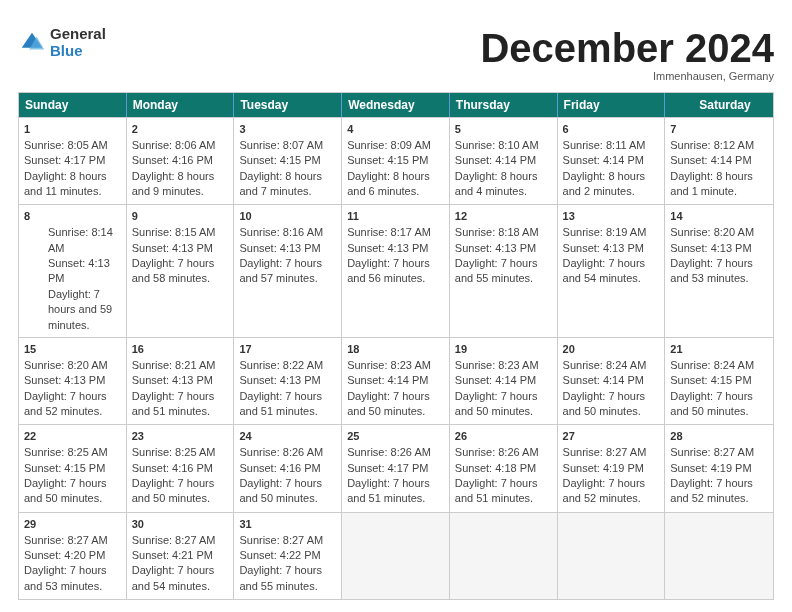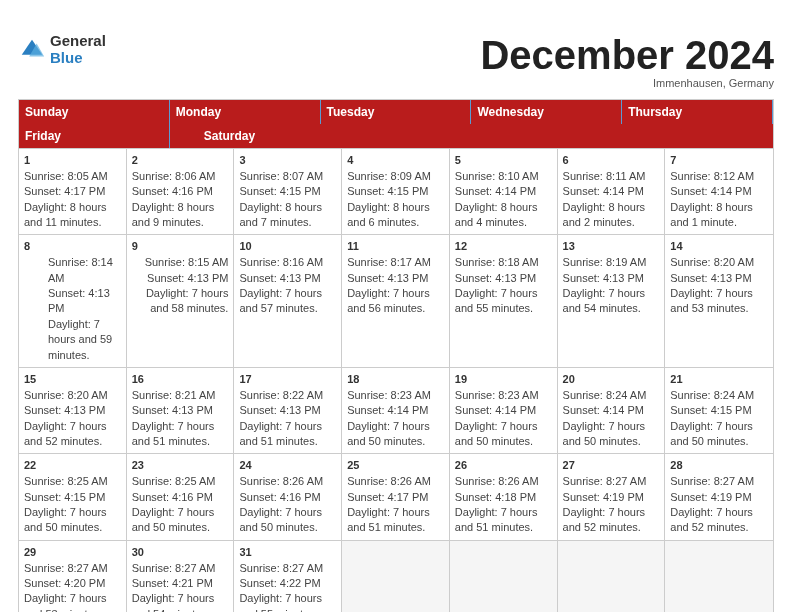--- a/index.html
+++ b/index.html
@@ -6,21 +6,21 @@
     body {
       font-family: Arial, sans-serif;
       background: #fff;
       width: 792px;
       height: 612px;
       overflow: hidden;
     }
     .page {
       width: 792px;
       height: 612px;
-      padding: 33px 18px 12px 18px;
+      padding: 26px 18px 12px 18px;
       display: flex;
       flex-direction: column;
     }
     .header {
       display: flex;
       justify-content: space-between;
       align-items: flex-start;
       margin-bottom: 10px;
     }
     .logo {
@@ -61,22 +61,22 @@
       color: #555;
     }
     .calendar {
       flex: 1;
       display: flex;
       flex-direction: column;
       border: 1px solid #ccc;
     }
     .cal-header {
       display: grid;
-      grid-template-columns: repeat(5, 1fr);
-      background: #b91c1c;
+      grid-template-columns: repeat(7, 1fr);
+      background: #0f766e;
     }
     .cal-header-cell {
       color: #fff;
       font-size: 12px;
       font-weight: bold;
       padding: 5px 6px;
       text-align: left;
       border-right: 1px solid #5a9bd3;
     }
     .cal-header-cell:last-child { border-right: none; margin-left: 28px; }
@@ -192,21 +192,21 @@
         </div>
         <div class="cal-row">
           <div class="cal-cell">
             <span class="day-num">8</span>
             <div class="info" style="white-space: pre-line; margin-left: 24px;">Sunrise: 8:14 AM
 Sunset: 4:13 PM
 Daylight: 7 hours and 59 minutes.</div>
           </div>
           <div class="cal-cell">
             <span class="day-num">9</span>
-            <div class="info" style="white-space: pre-line; text-align: right;">Sunrise: 8:15 AM
+            <div class="info" style="white-space: pre-line;">Sunrise: 8:15 AM
 Sunset: 4:13 PM
 Daylight: 7 hours and 58 minutes.</div>
           </div>
           <div class="cal-cell">
             <span class="day-num">10</span>
             <div class="info" style="white-space: pre-line;">Sunrise: 8:16 AM
 Sunset: 4:13 PM
 Daylight: 7 hours and 57 minutes.</div>
           </div>
           <div class="cal-cell">

